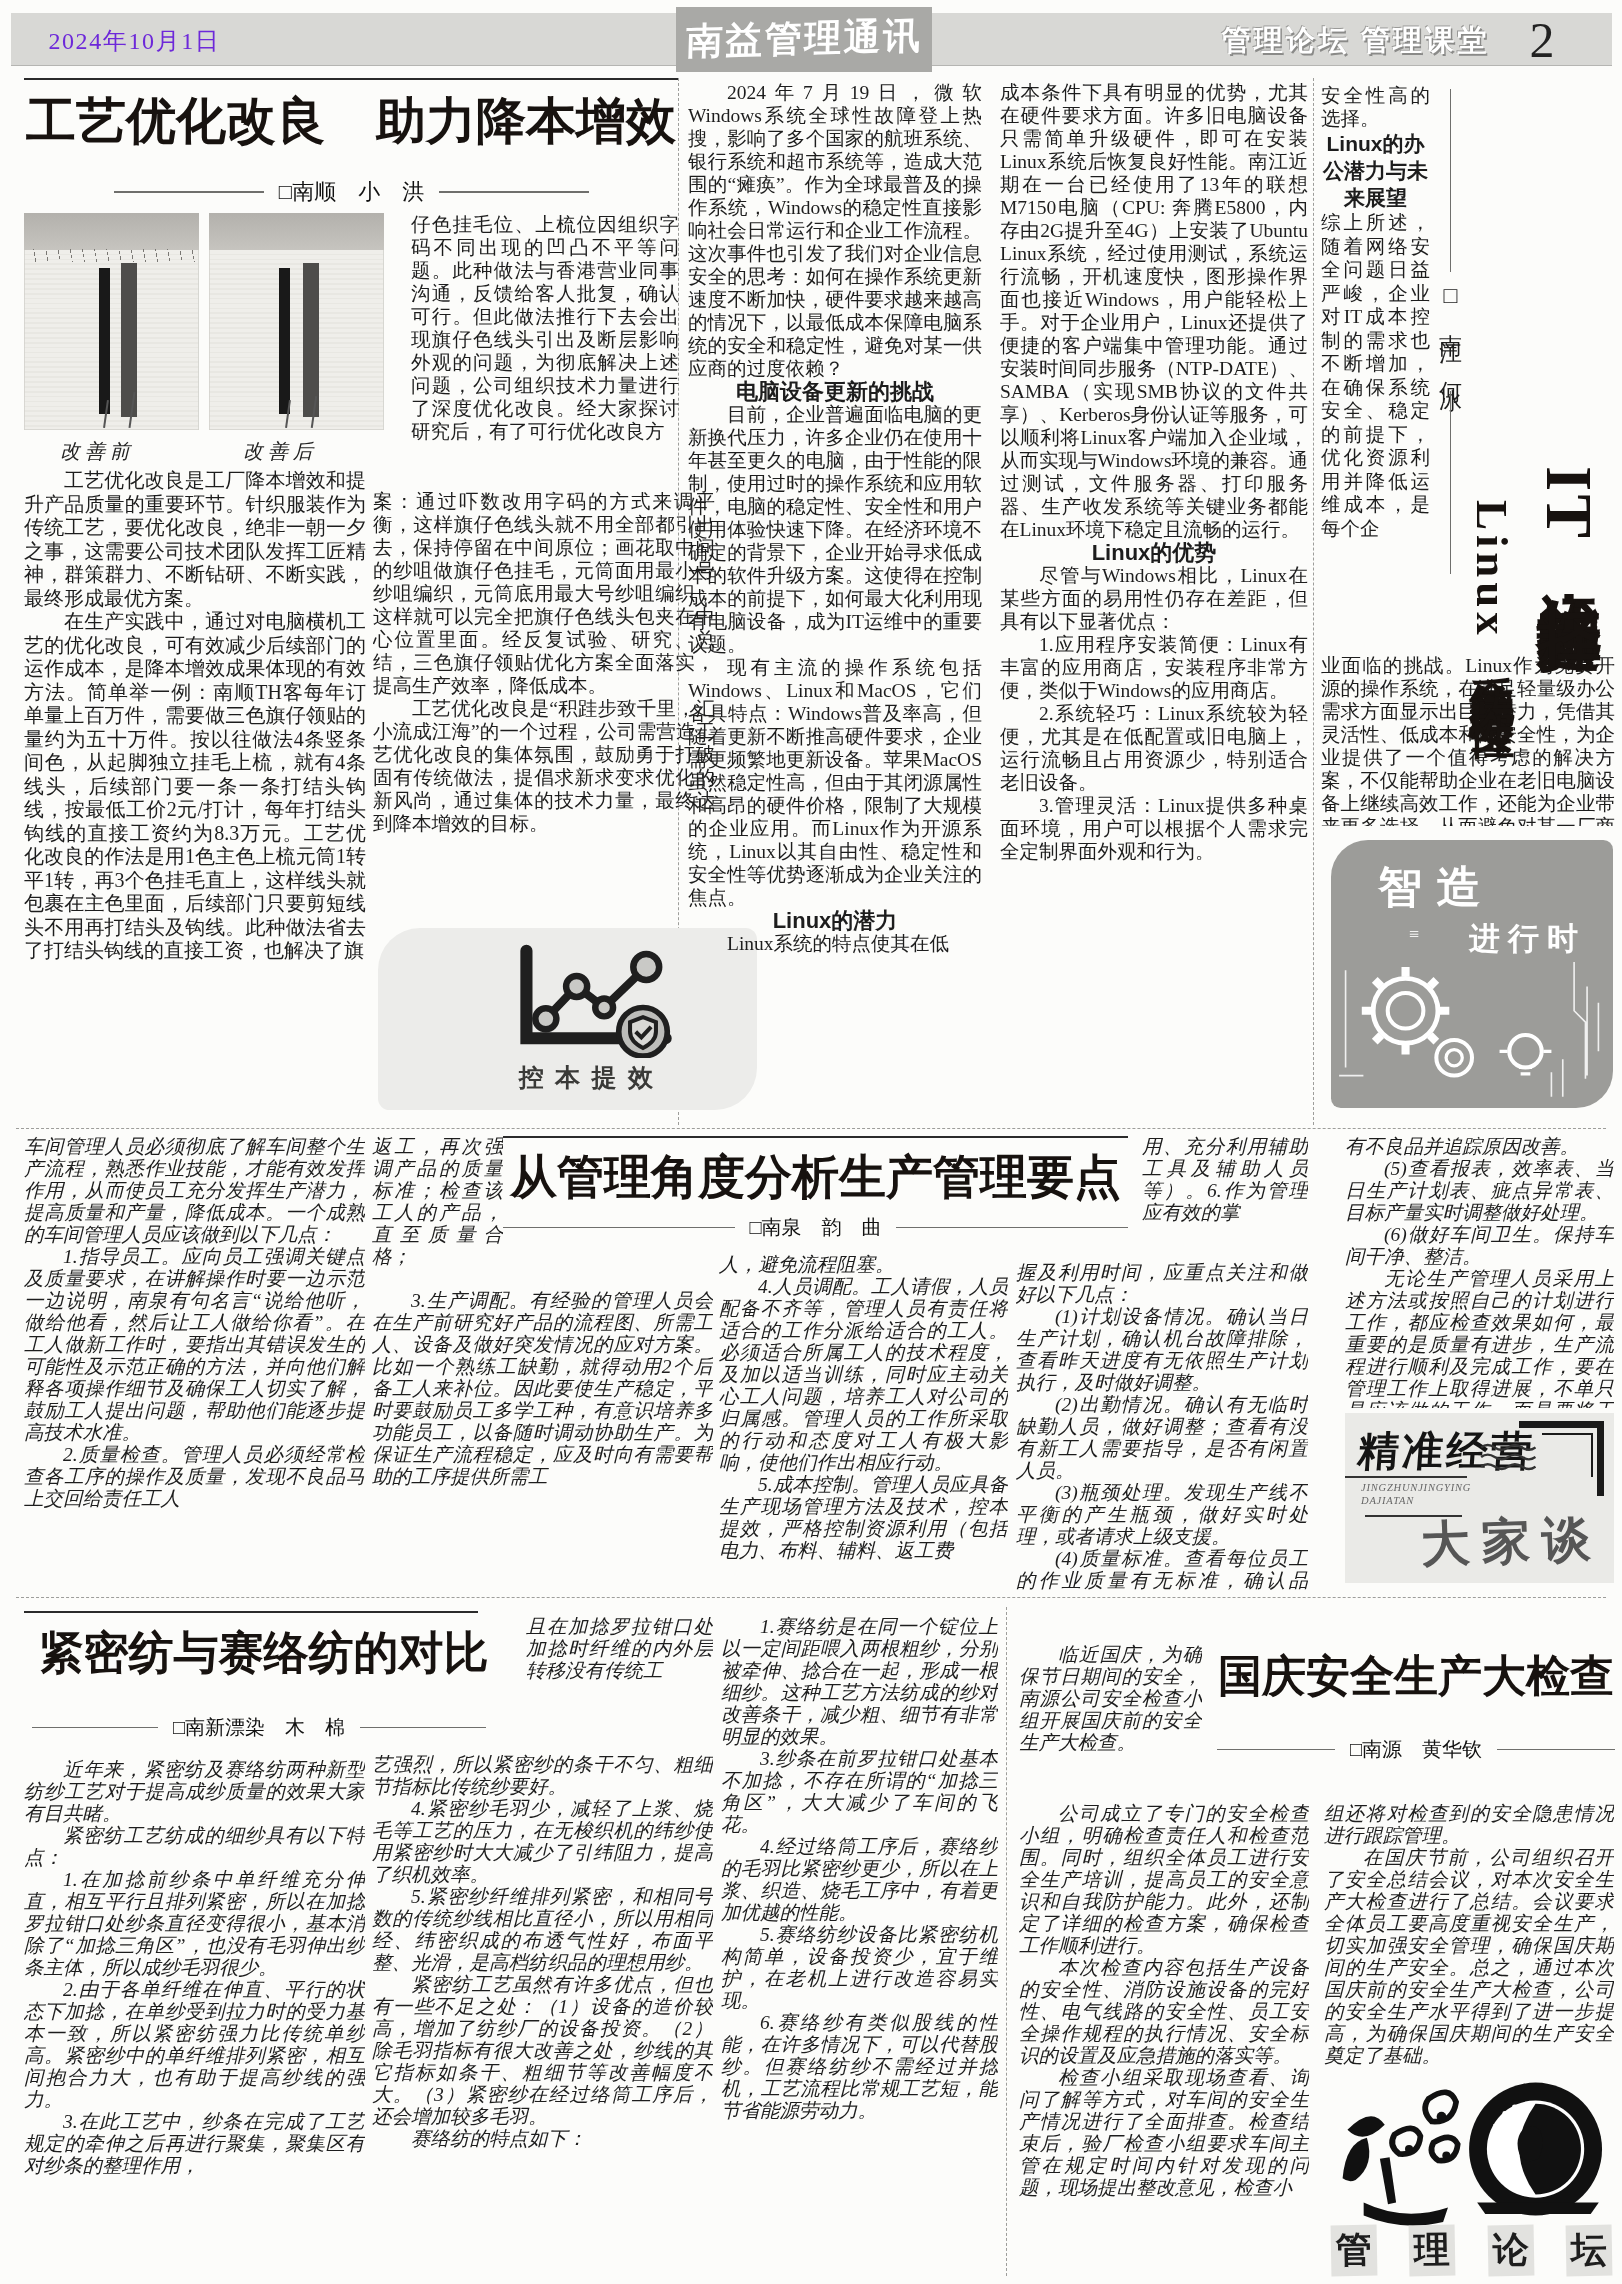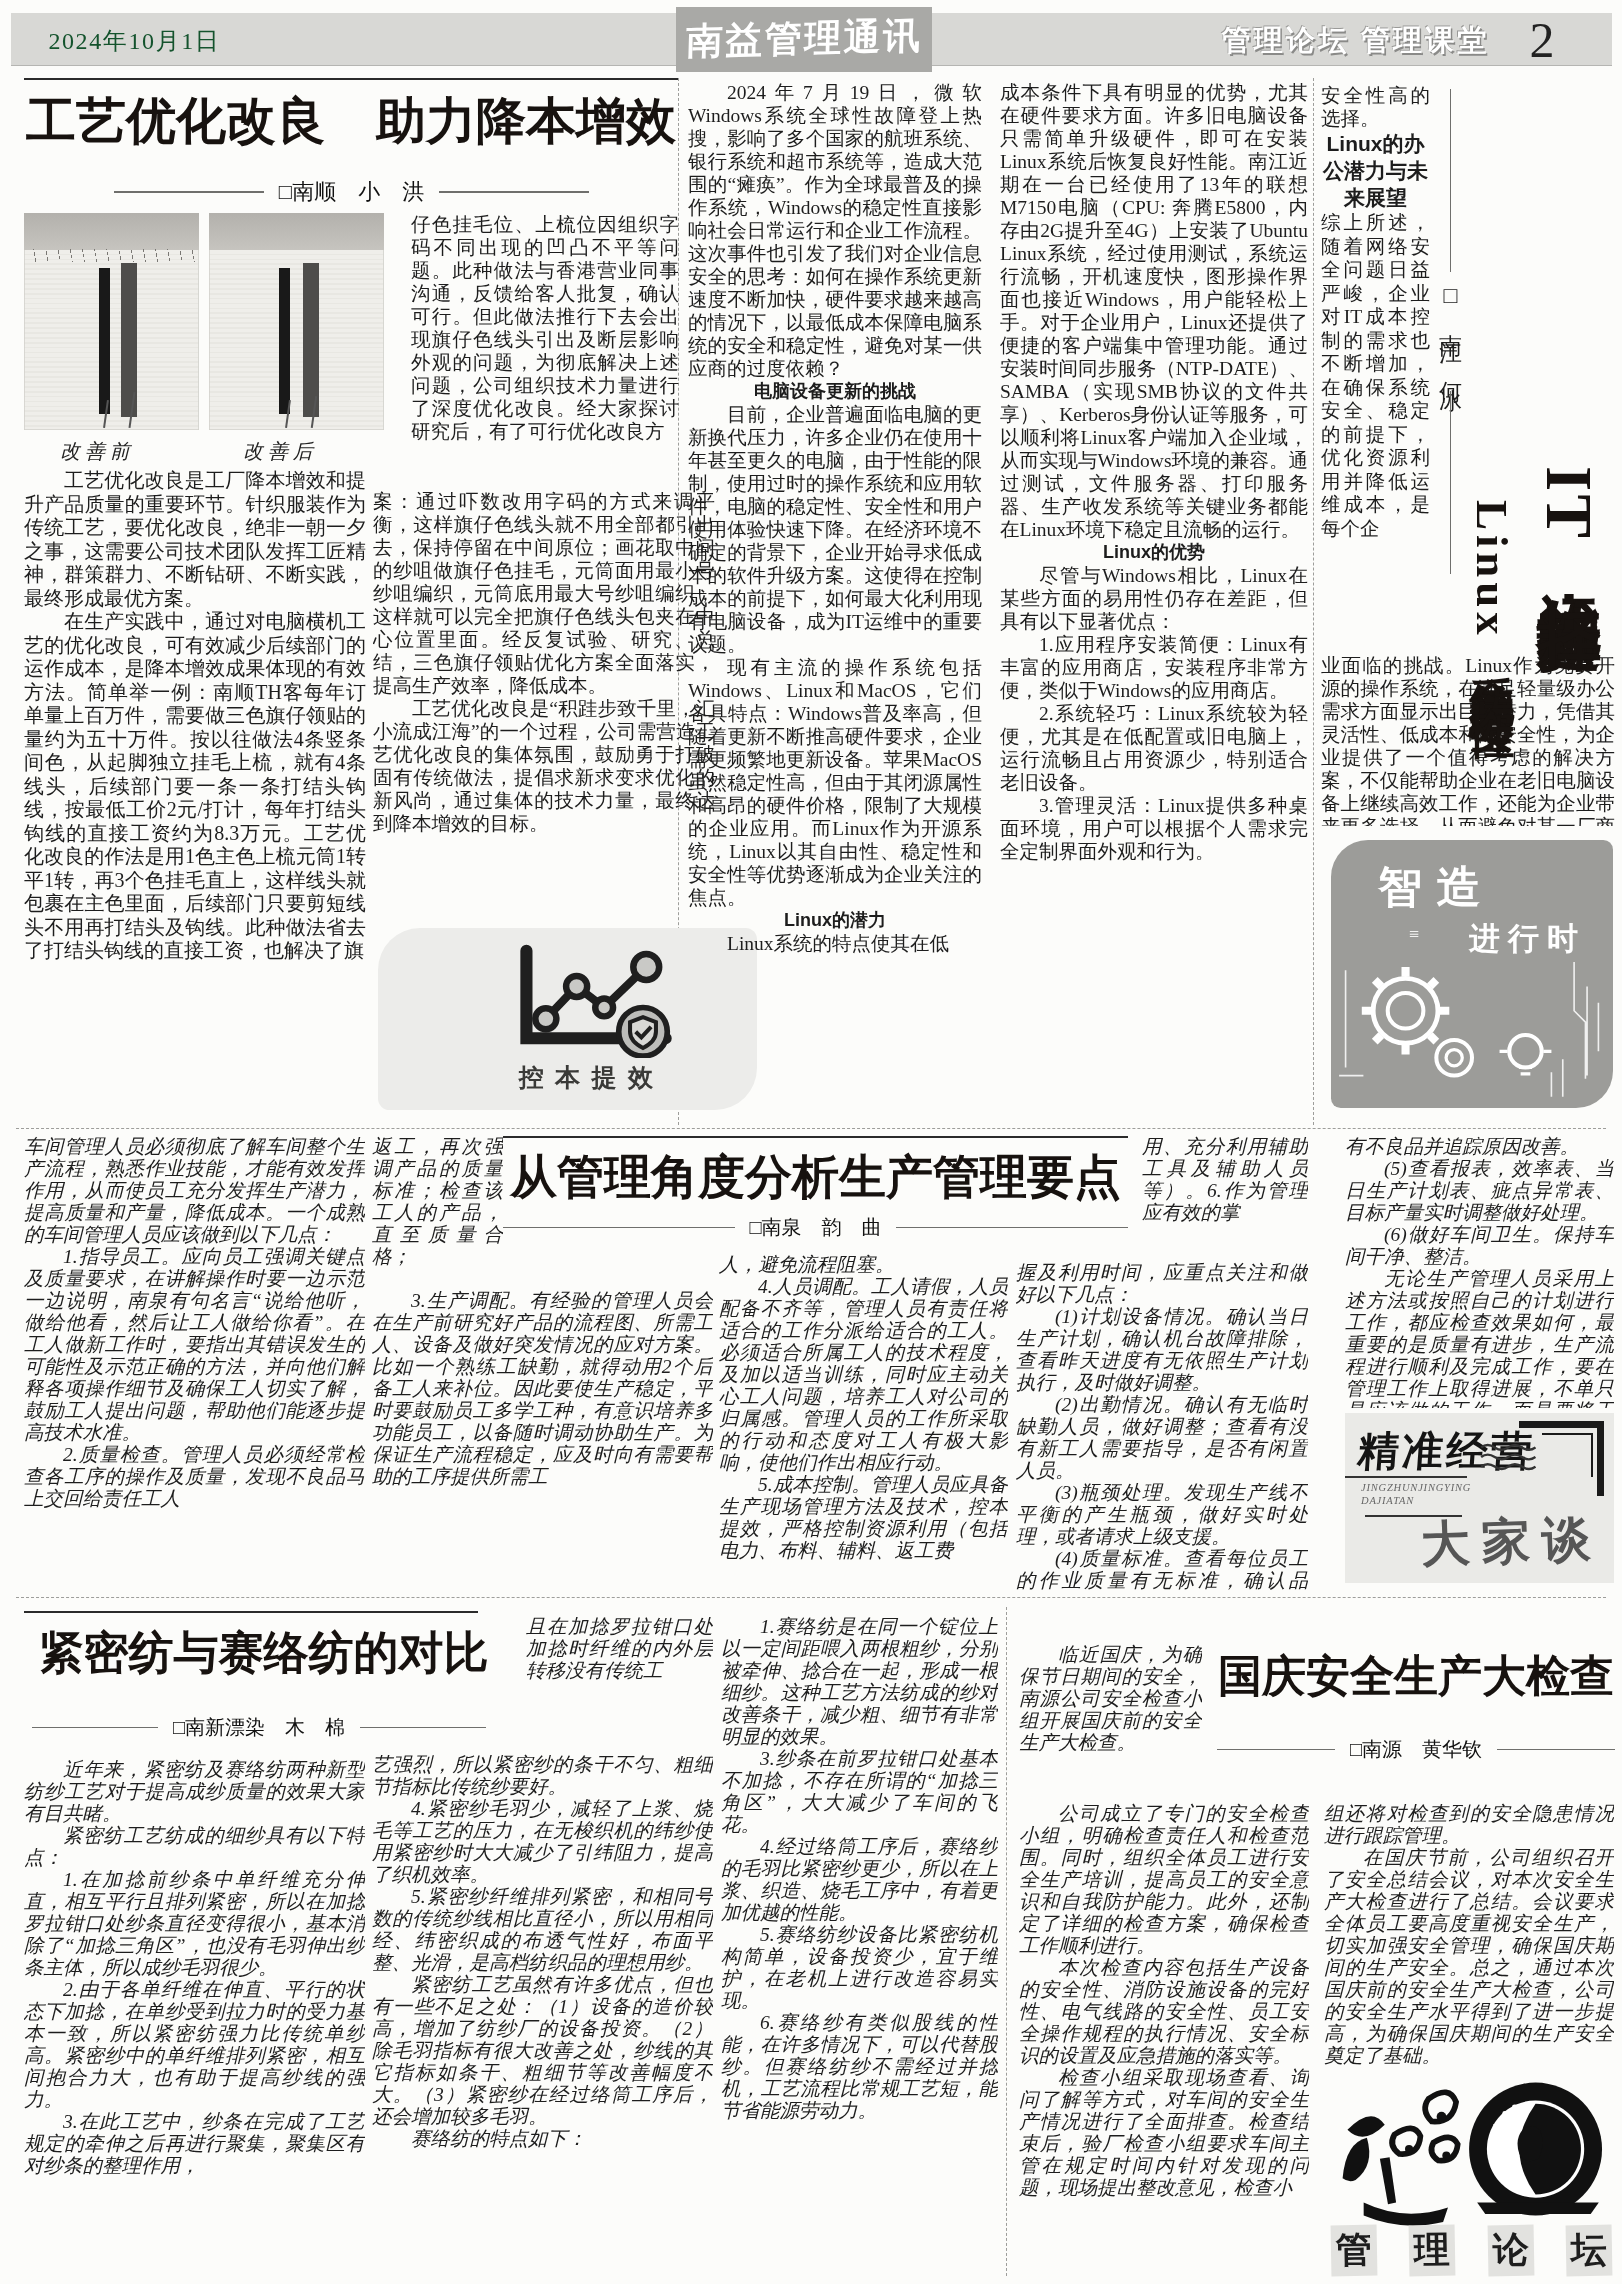--- a/index.html
+++ b/index.html
@@ -1,35 +1,35 @@
 <!DOCTYPE html>
 <html style="font-size:13px"><head>
 <meta charset="utf-8">
 <style>
   html,body{margin:0;padding:0;background:#e8e8e6;}
   .page{position:relative;width:1623px;height:2284px;background:#fcfcfa;margin:0 auto;
         font-family:"Liberation Serif",serif;color:#1d1d1d;overflow:hidden;}
   
   .hdr{position:absolute;left:11.4px;top:13px;right:11.4px;height:52px;background:#d8d8d5;border-bottom:1.6px solid #b5b5b2;}
-  .hdr-date{position:absolute;left:37px;top:12px;font-size:24px;letter-spacing:1.6px;color:#14532d;}
+  .hdr-date{position:absolute;left:37px;top:12px;font-size:24px;letter-spacing:1.6px;color:#6d28d9;}
   .masthead{position:absolute;left:665px;top:-6.5px;width:256px;height:65px;background:#a9a9a6;
             display:flex;align-items:center;justify-content:center;}
   .masthead span{font-size:37px;font-weight:700;color:#fff;letter-spacing:2.4px;transform:rotate(-1.5deg) skewX(-3deg);}
   .hdr-right{position:absolute;right:122px;top:8px;font-size:29px;font-weight:700;color:#fff;
              letter-spacing:3.2px;text-shadow:1.6px 1.6px 0 #8a8a88,-0.8px -0.8px 0 #9a9a98;}
   .pageno{position:absolute;right:57px;top:-1.6px;font-size:50px;color:#222;}
   
   .col{position:absolute;text-align:justify;overflow:hidden;}
   .t25{font-size:20px;line-height:23.5px;}
   .t24{font-size:19.5px;line-height:23px;}
   .t23{font-size:19.5px;line-height:22px;font-style:italic;}
   .col p{margin:0;}
   .col p.ind{text-indent:2em;}
   .subhead{font-family:"Liberation Sans",sans-serif;font-weight:700;text-align:center;
-           font-size:18px;margin:4.9px 0;text-indent:0;}
+           font-size:22px;margin:4.9px 0;text-indent:0;}
   
   .rule{position:absolute;background:#2b2b2b;}
   .dash-v{position:absolute;border-left:1.6px dashed #9d9d9a;width:0;}
   .dash-h{position:absolute;border-top:1.6px dashed #9d9d9a;height:0;}
   .byline{position:absolute;display:flex;align-items:center;}
   .byline .bl-rule{flex:1;height:1.6px;background:#6f6f6c;}
   .byline .bl-txt{padding:0 14.6px;font-size:22px;white-space:nowrap;color:#111;}
   
   .title{position:absolute;font-weight:700;color:#17120f;text-align:center;white-space:nowrap;}
   

